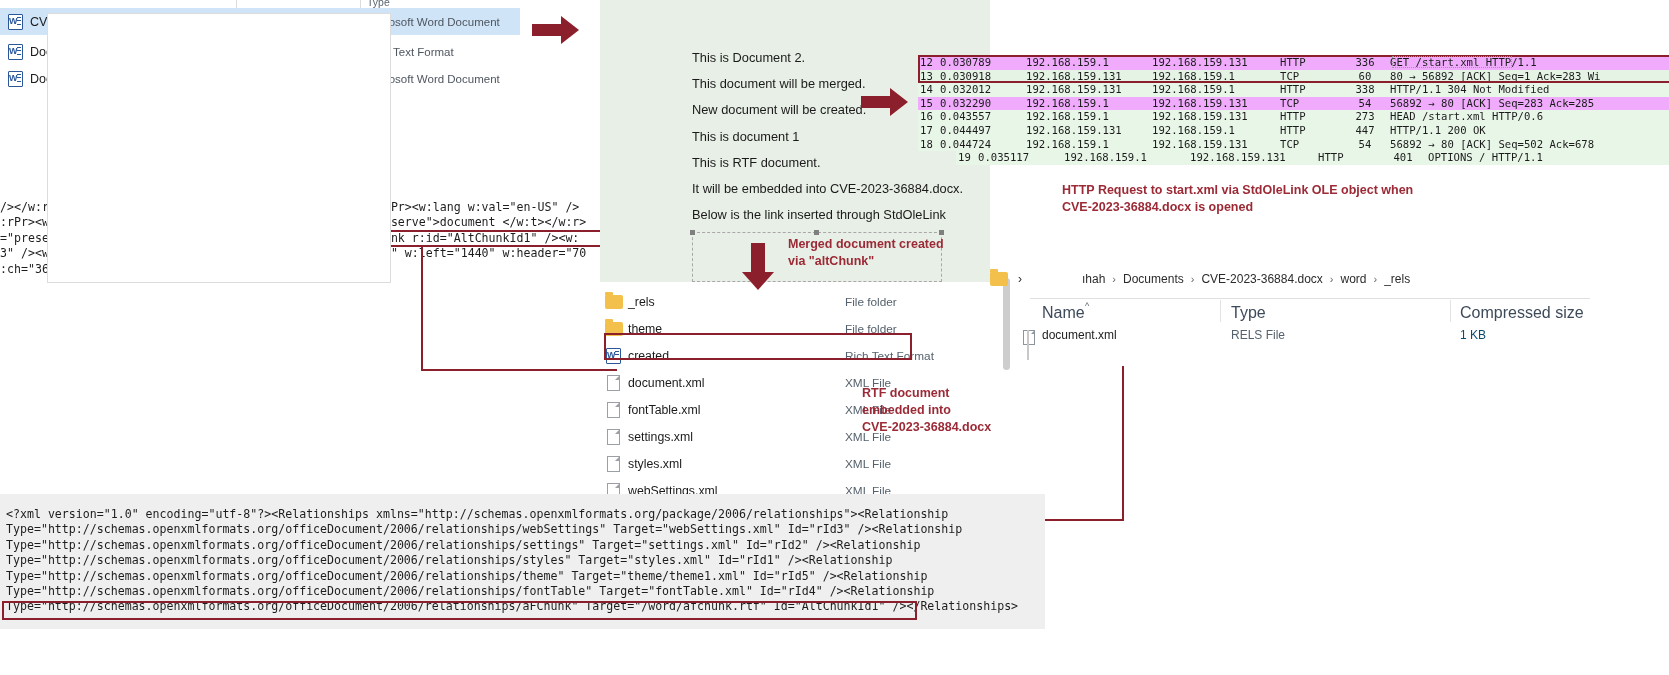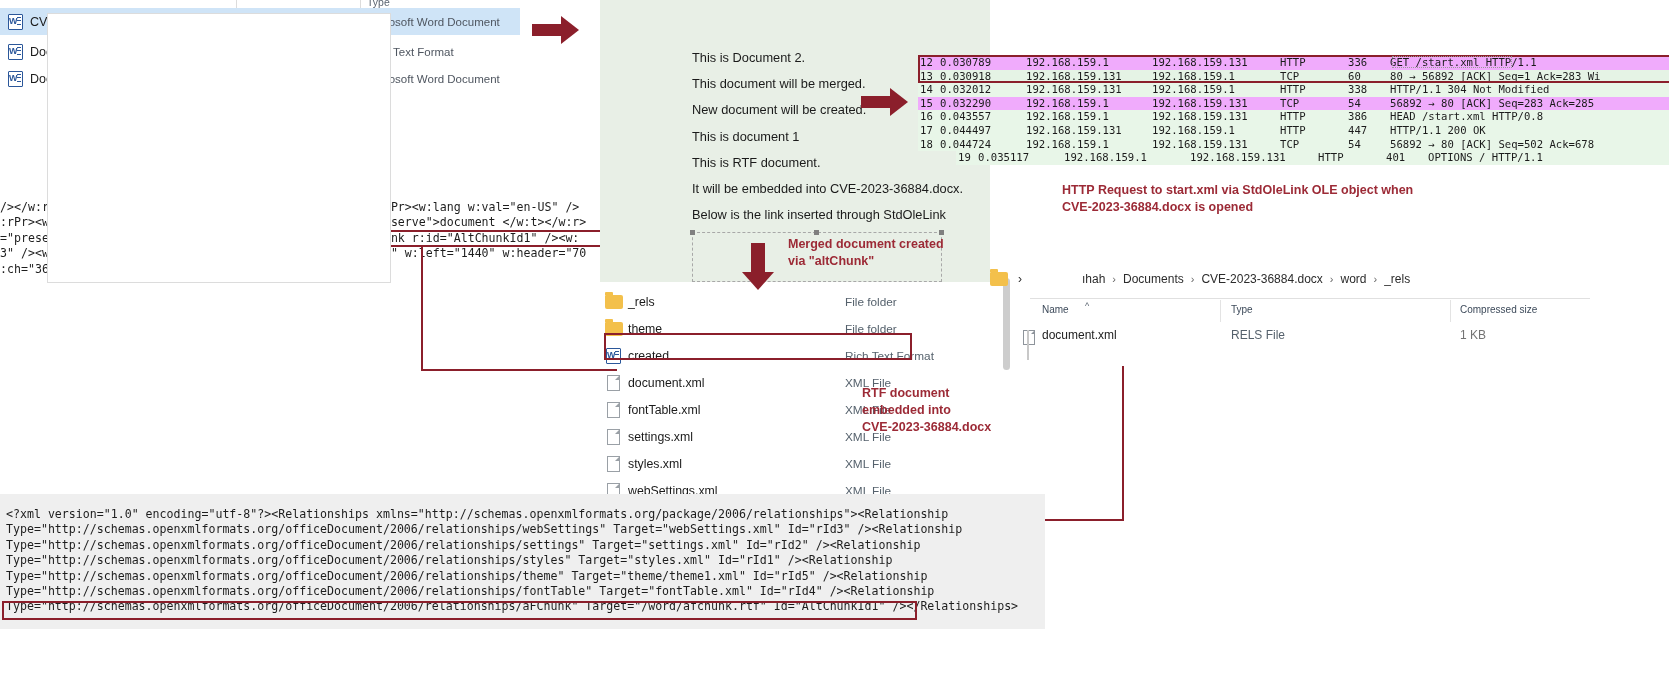--- a/index.html
+++ b/index.html
@@ -118,21 +118,21 @@
   }
   .pkt {
     position:absolute; left:0; width:751px; height:13.6px;
     white-space:nowrap;
   }
   .pkt .c-no   { position:absolute; left:2px; }
   .pkt .c-time { position:absolute; left:22px; }
   .pkt .c-src  { position:absolute; left:108px; }
   .pkt .c-dst  { position:absolute; left:234px; }
   .pkt .c-pro  { position:absolute; left:362px; }
-  .pkt .c-len  { position:absolute; left:430px; width:34px; text-align:left; }
+  .pkt .c-len  { position:absolute; left:430px; width:34px; text-align:center; }
   .pkt .c-inf  { position:absolute; left:472px; }
   .pkt.http { background:#e8f6e8; }
   .pkt.tcp  { background:#e5f3e5; }
   .pkt.teal { background:#f0abfc; }
   #pkt-redbox { position:absolute; left:918px; top:55px; width:751px; height:28px; border:2px solid #8b1f2b; border-right:none; }
   #pkt-dotted { position:absolute; border:1px dotted #9a9a9a; }
 
   
   #explorer-mid { left:595px; top:278px; width:420px; height:218px; }
   .mrow {
@@ -161,26 +161,26 @@
 
   
   #explorer-right { left:990px; top:262px; width:600px; height:100px; }
   #breadcrumb { position:absolute; left:0; top:5px; height:24px; display:flex; align-items:center; }
   .bc-item { font-size:12px; color:#2b2b2b; white-space:nowrap; }
   .bc-sep  { font-size:11px; color:#666; margin:0 7px; }
   #col-head {
     position:absolute; left:40px; top:36px; width:560px; height:26px;
     border-top:1px solid #e0e0e0;
   }
-  .colh { position:absolute; top:5px; font-size:10px; color:#3d4a5a; white-space:nowrap; }
+  .colh { position:absolute; top:5px; font-size:16px; color:#3d4a5a; white-space:nowrap; }
   .colh-sep { position:absolute; top:1px; width:1px; height:22px; background:#e3e3e3; }
   #rrow { position:absolute; left:40px; top:66px; width:560px; height:22px; font-size:12px; }
   #rrow .rname { position:absolute; left:12px; }
   #rrow .rtype { position:absolute; left:201px; color:#55616c; }
-  #rrow .rsize { position:absolute; left:430px; color:#737373; }
+  #rrow .rsize { position:absolute; left:430px; color:#0c4a6e; }
   #rrow-icon { position:absolute; left:-7px; top:2px; width:12px; height:15px; background:#fff; border:1.2px solid #8e949b; }
   #rrow-icon:after { content:""; position:absolute; right:-1px; top:-1px; border-left:4px solid transparent; border-bottom:4px solid #8e949b; }
   #right-vsep { position:absolute; left:1027px; top:330px; width:2px; height:30px; background:#c8c8c8; }
   .sortcaret { position:absolute; font-size:9px; color:#5a6470; }
 </style>
 </head>
 <body>
 
 <div class="abs" id="explorer-top">
   <div class="hdr">
@@ -284,22 +284,22 @@
     <span class="c-pro">TCP</span>
     <span class="c-len">54</span>
     <span class="c-inf">56892 → 80 [ACK] Seq=283 Ack=285</span>
   </div>
   <div class="pkt http" style="top:54.4px;">
     <span class="c-no">16</span>
     <span class="c-time">0.043557</span>
     <span class="c-src">192.168.159.1</span>
     <span class="c-dst">192.168.159.131</span>
     <span class="c-pro">HTTP</span>
-    <span class="c-len">386</span>
-    <span class="c-inf">HEAD /start.xml HTTP/0.8</span>
+    <span class="c-len">273</span>
+    <span class="c-inf">HEAD /start.xml HTTP/0.6</span>
   </div>
   <div class="pkt http" style="top:68px;">
     <span class="c-no">17</span>
     <span class="c-time">0.044497</span>
     <span class="c-src">192.168.159.131</span>
     <span class="c-dst">192.168.159.1</span>
     <span class="c-pro">HTTP</span>
     <span class="c-len">447</span>
     <span class="c-inf">HTTP/1.1 200 OK</span>
   </div>

